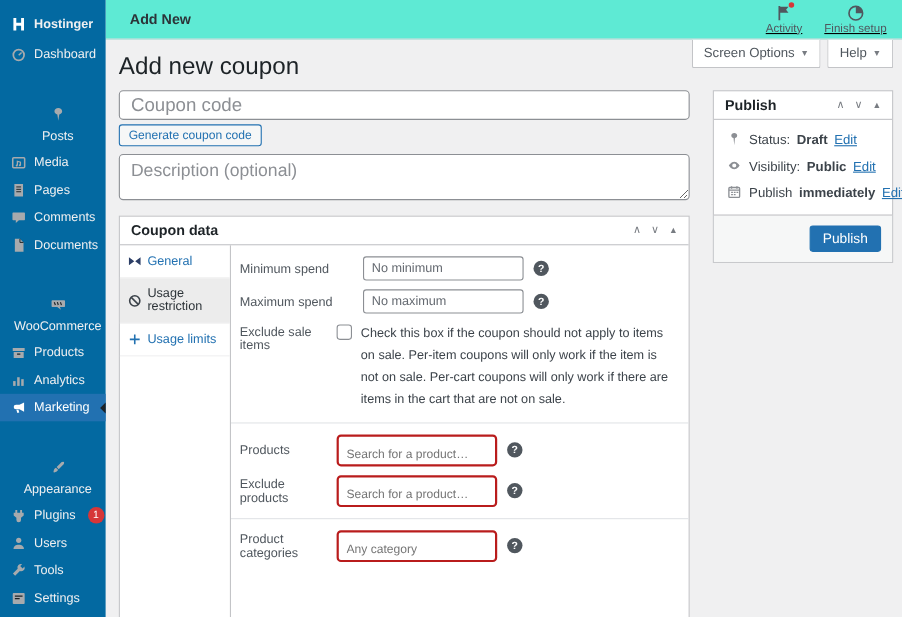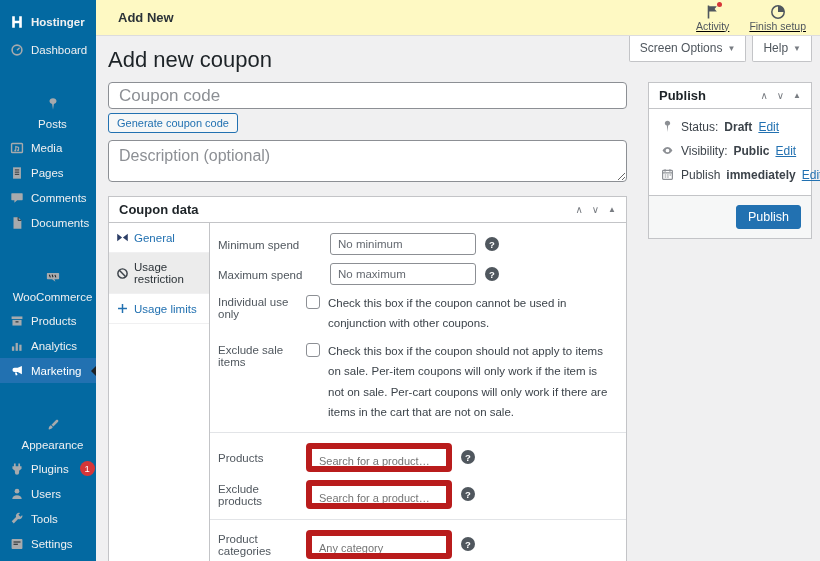--- a/index.html
+++ b/index.html
@@ -19,21 +19,21 @@
   .mi-item.active-top { background:#2271b1; color:#fff; }
   .mi-item.active-top .mi { color:#fff; }
   .mi-item.active-top::after { content:""; position:absolute; right:0; top:50%; margin-top:-5px; border-top:5px solid transparent; border-bottom:5px solid transparent; border-right:5px solid #1d2327; }
   .submenu { background:#2c3338; padding:5px 0 7px; }
   .submenu .sub-item { display:block; padding:4px 0 4px 16px; color:#c3c4c7; font-size:11px; text-decoration:none; cursor:pointer; }
   .submenu .sub-item.active { color:#fff; font-weight:bold; }
   .badge { background:#d63638; color:#fff; border-radius:50%; width:15px; height:15px; display:inline-flex; align-items:center; justify-content:center; font-size:9.5px; margin-left:4px; flex:none; }
 
   
   .main { flex:1; display:flex; flex-direction:column; min-width:0; }
-  .topbar { height:36px; background:#fef9c3; border-bottom:1px solid #dcdcde; display:flex; align-items:center; padding:0 14px 0 22px; flex:none; }
+  .topbar { height:36px; background:#5eead4; border-bottom:1px solid #dcdcde; display:flex; align-items:center; padding:0 14px 0 22px; flex:none; }
   .topbar-action { font-weight:bold; font-size:13px; color:#2c3338; }
   .topbar-right { margin-left:auto; display:flex; gap:20px; }
   .tool { display:flex; flex-direction:column; align-items:center; gap:1px; cursor:pointer;text-decoration:underline; }
   .tool .t-icon { position:relative; width:16px; height:15px; color:#50575e; }
   .tool .t-label { font-size:10.5px; color:#50575e; }
   .reddot { position:absolute; top:-2px; right:-1px; width:5px; height:5px; border-radius:50%; background:#d63638; }
 
   .content { flex:1; position:relative; padding:0 8px 0 12px; overflow:hidden; }
   .screen-tools { position:absolute; top:0; right:8px; display:flex; gap:6px; z-index:5; }
   .screen-btn { background:#fff; border:1px solid #c3c4c7; border-top:none; border-radius:0 0 2px 2px; padding:5px 10px 6px; font-size:12px; color:#50575e; cursor:pointer; display:flex; align-items:center; gap:5px; }
@@ -68,21 +68,21 @@
   .fields { flex:1; font-size:11.5px; }
   .field-group { padding:6px 0; }
   .field-group + .field-group { border-top:1px solid #e2e4e7; }
   .frow { display:flex; align-items:center; padding:4px 10px 4px 8px; }
   .frow.top { align-items:flex-start; }
   .flabel { width:88px; min-width:88px; color:#50575e; padding-top:1px; }
   .frow.top .flabel { padding-top:3px; }
   .fctrl { display:flex; align-items:center; gap:9px; flex:1; }
   .txt-input { width:146px; height:22px; border:1px solid #8c8f94; border-radius:3px; font-size:11.5px; padding:0 7px; color:#2c3338; font-family:inherit;margin-left:24px; }
   .txt-input::placeholder { color:#646970; }
-  .sel-input { width:146px; height:29px; border:6px solid #b91c1c; border-radius:4px; font-size:11px; padding:8px 7px 0; color:#2c3338; font-family:inherit; }
+  .sel-input { width:146px; height:29px; border:2px solid #b91c1c; border-radius:4px; font-size:11px; padding:8px 7px 0; color:#2c3338; font-family:inherit; }
   .sel-input::placeholder { color:#757575; }
   .help-tip { width:14px; height:14px; min-width:14px; border-radius:50%; background:#50575e; color:#fff; font-size:9.5px; font-weight:bold; display:inline-flex; align-items:center; justify-content:center; cursor:pointer; }
   .checkbox { width:14px; height:14px; min-width:14px; border:1px solid #8c8f94; border-radius:3px; background:#fff; margin-top:2px; cursor:pointer; }
   .cb-text { color:#3c434a; line-height:1.75; max-width:392px; }
   .cb-row .fctrl { align-items:flex-start; gap:8px; }
 
   
   .publish-rows { padding:6px 0 8px; }
   .prow { display:flex; align-items:center; gap:6px; padding:5px 12px; font-size:12px; color:#3c434a; }
   .prow .p-ic { width:14px; height:14px; color:#8c8f94; flex:none; display:inline-flex; }
@@ -373,27 +373,20 @@
                     <span class="fctrl">
                       <input class="txt-input" placeholder="No minimum" style="">
                       <span class="help-tip">?</span>
                     </span>
                   </div>
                   <div class="frow">
                     <span class="flabel">Maximum spend</span>
                     <span class="fctrl">
                       <input class="txt-input" placeholder="No maximum" style="">
                       <span class="help-tip">?</span>
-                    </span>
-                  </div>
-                  <div class="frow top cb-row">
-                    <span class="flabel">Individual use only</span>
-                    <span class="fctrl">
-                      <span class="checkbox"></span>
-                      <span class="cb-text">Check this box if the coupon cannot be used in conjunction with other coupons.</span>
                     </span>
                   </div>
                   <div class="frow top cb-row">
                     <span class="flabel">Exclude sale items</span>
                     <span class="fctrl">
                       <span class="checkbox"></span>
                       <span class="cb-text">Check this box if the coupon should not apply to items on sale. Per-item coupons will only work if the item is not on sale. Per-cart coupons will only work if there are items in the cart that are not on sale.</span>
                     </span>
                   </div>
                 </div>

